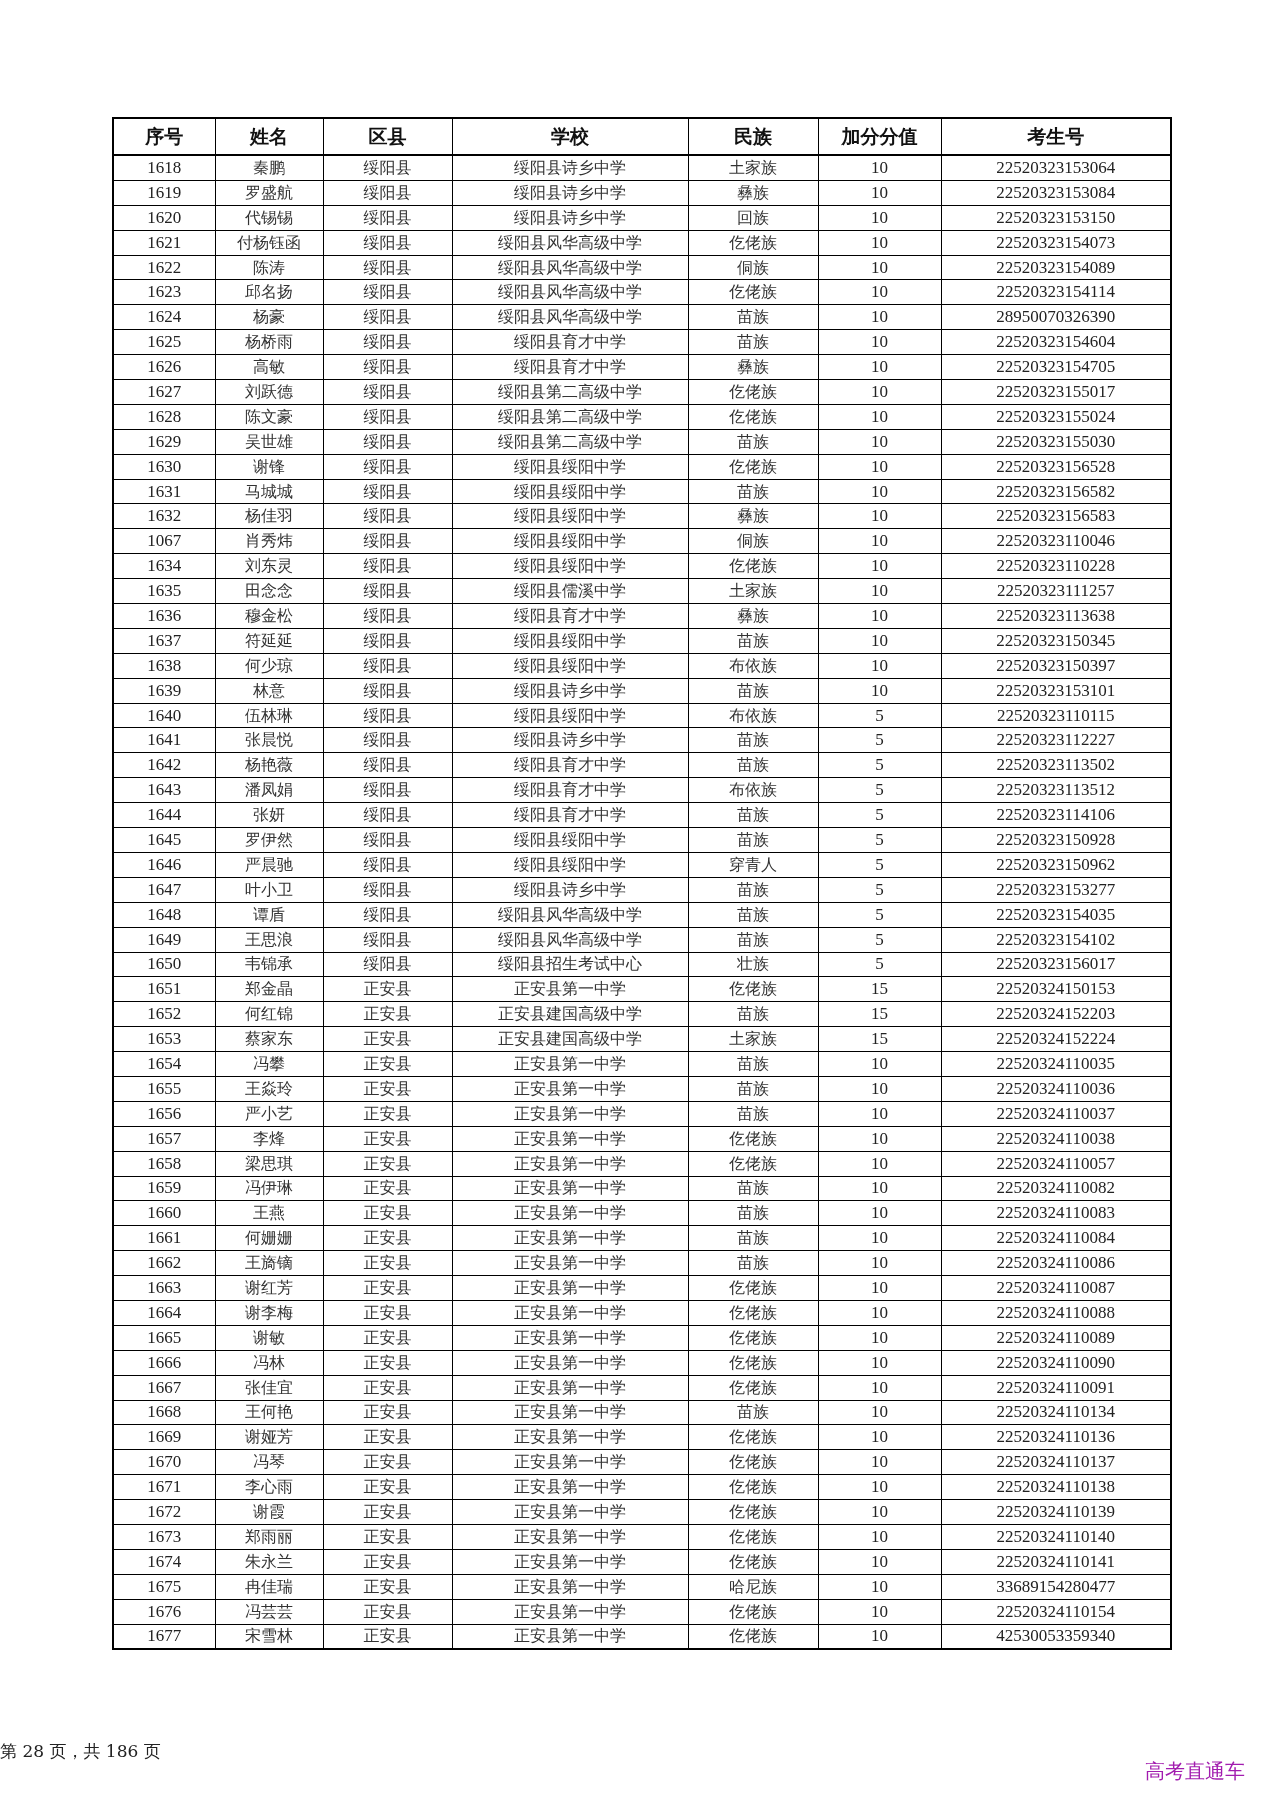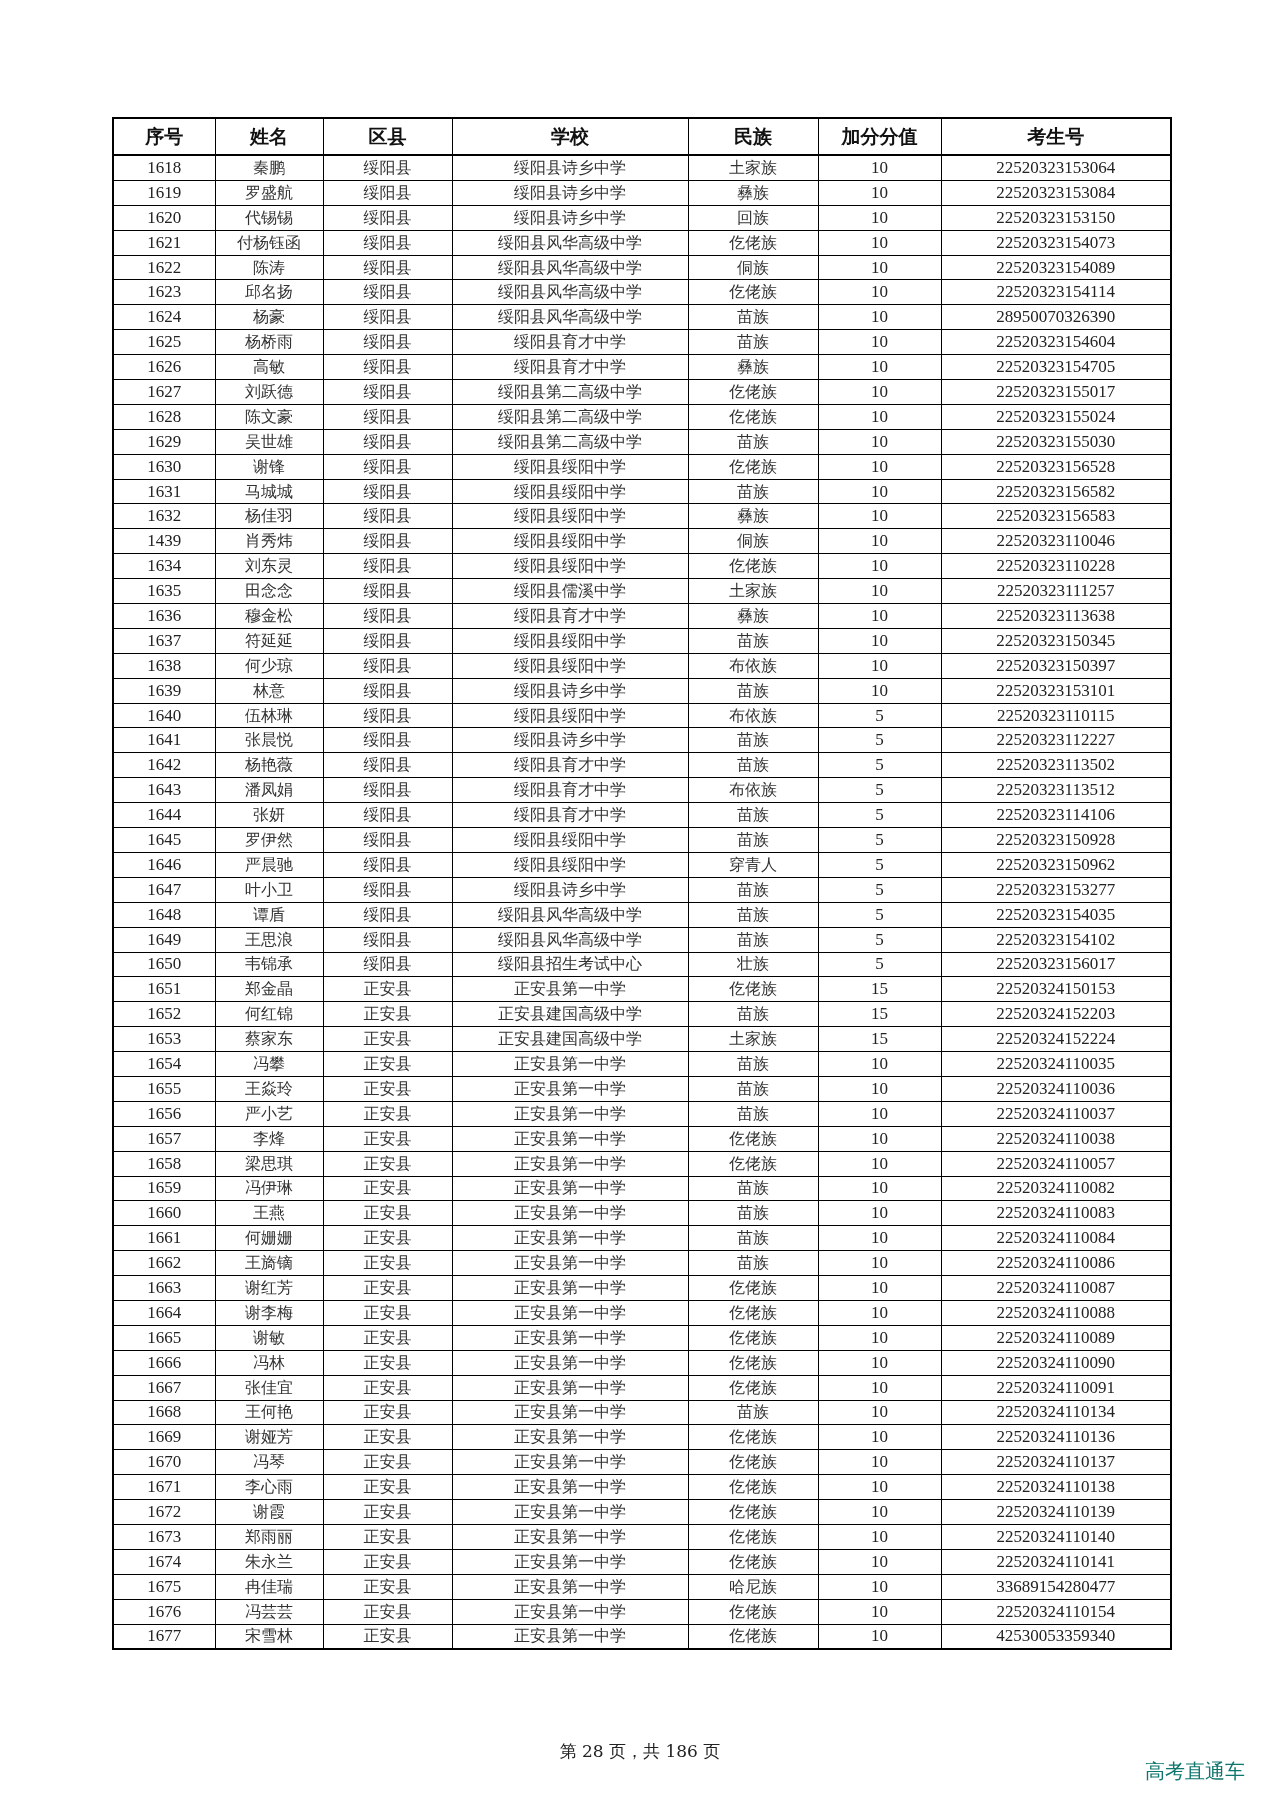--- a/index.html
+++ b/index.html
@@ -19,26 +19,26 @@
       height: 35px; font-size: 19px; font-weight: bold;
       font-family: "DejaVu Sans", "Liberation Sans", sans-serif;
       border-bottom: 2.5px solid #000;
     }
     table.roster td {
       height: 23.9px; font-size: 17px; line-height: 20px;
       font-family: "Liberation Serif", "DejaVu Serif", serif; color: #222;
     }
     table.roster td.cjk { font-family: "DejaVu Sans", "Liberation Sans", sans-serif; font-size: 16px; color: #333; }
     .footer-page {
-      position: absolute; top: 1740px; left: 0; width: 1280px; text-align: center;
+      position: absolute; top: 1740px; left: 0; width: 1280px; 
       font-size: 17px; font-family: "DejaVu Serif", "Liberation Serif", serif; color: #222;
     }
     .watermark {
       position: absolute; top: 1758px; left: 1145px;
-      font-size: 20px; color: #0f766e; font-family: Liberation Serif, serif;
+      font-size: 20px; color: #a21caf; font-family: Liberation Serif, serif;
     }
   </style>
 </head>
 <body>
 
 <div class="page">
   <table class="roster">
     <colgroup>
       <col style="width:102px">
         <col style="width:108px">
@@ -189,21 +189,21 @@
         <tr>
           <td>1632</td>
           <td class="cjk">杨佳羽</td>
           <td class="cjk">绥阳县</td>
           <td class="cjk">绥阳县绥阳中学</td>
           <td class="cjk">彝族</td>
           <td>10</td>
           <td>22520323156583</td>
         </tr>
         <tr>
-          <td>1439</td>
+          <td>1067</td>
           <td class="cjk">肖秀炜</td>
           <td class="cjk">绥阳县</td>
           <td class="cjk">绥阳县绥阳中学</td>
           <td class="cjk">侗族</td>
           <td>10</td>
           <td>22520323110046</td>
         </tr>
         <tr>
           <td>1634</td>
           <td class="cjk">刘东灵</td>

